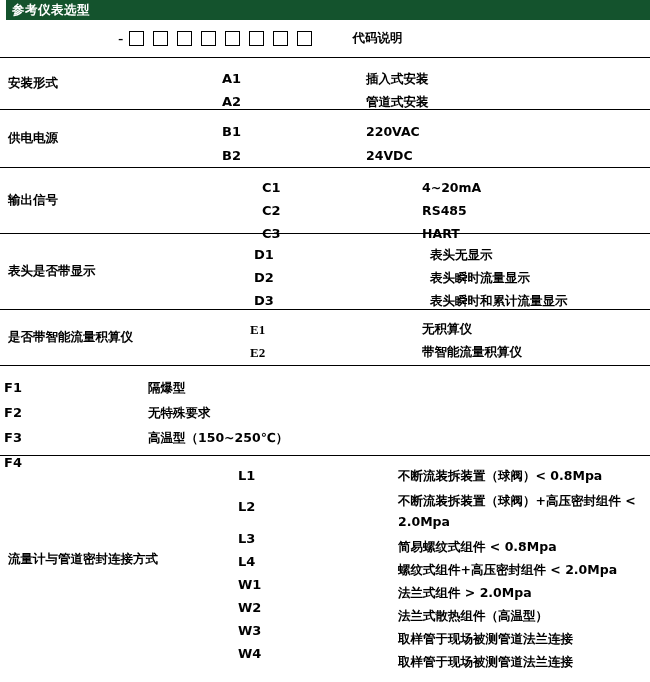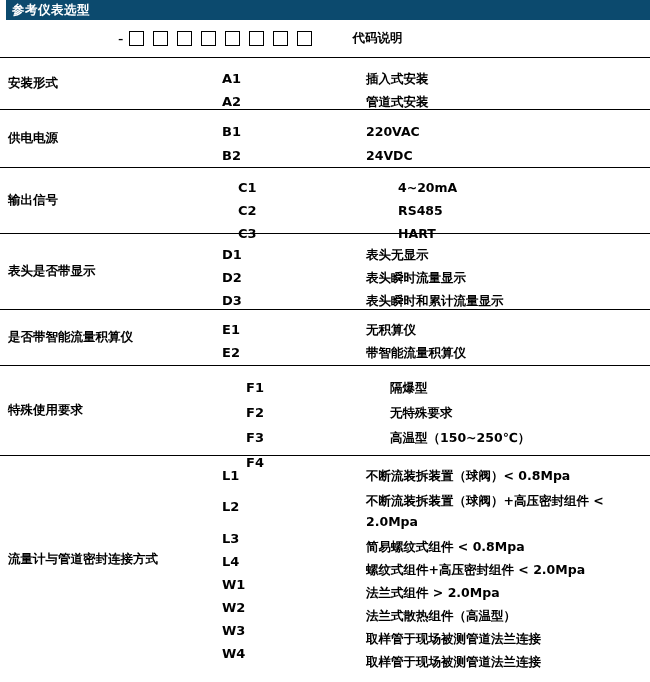--- a/index.html
+++ b/index.html
@@ -17,21 +17,21 @@
   .page {
     position: relative;
     width: 650px;
     height: 682px;
   }
   
   .title-bar {
     display: flex;
     align-items: center;
     height: 20px;
-    background: #0c4a6e;
+    background: #14532d;
   }
   .title-accent {
     width: 6px;
     height: 20px;
     background: #ffffff;
     margin-right: 0px;
   }
   .title-text {
     color: #ffffff;
     font-size: 12.5px;
@@ -106,43 +106,43 @@
   }
   .code-line {
     font-size: 13px;
     font-weight: bold;
   }
   
   .g1 { height: 52px; }
   .g2 { height: 58px; }
   .g3 { height: 66px; gap: 16px; }
   .g4 { height: 76px; }
-  .g5 { height: 56px; }
+  .g5 { height: 56px; gap: 28px; }
   .g6 { height: 90px; }
   .g7 { height: 206px; }
 
   .g1 .g-codes, .g1 .g-descs { padding-top: 9px; }
   .g1 .line, .g1 .code-line { line-height: 23px; }
 
   .g2 .g-codes, .g2 .g-descs { padding-top: 10px; }
   .g2 .line, .g2 .code-line { line-height: 24px; }
 
   .g3 .g-codes, .g3 .g-descs { padding-top: 8px; }
-  .g3 .line, .g3 .code-line { line-height: 23px; }
-
-  .g4 .g-codes, .g4 .g-descs { padding-top: 9px; }
+  .g3 .line, .g3 .code-line { line-height: 23px; margin-left: 24px; }
+
+  .g4 .g-codes, .g4 .g-descs { padding-top: 9px; margin-left: 32px; }
   .g4 .line, .g4 .code-line { line-height: 23px; }
 
   .g5 .g-codes, .g5 .g-descs { padding-top: 8px; }
-  .g5 .line, .g5 .code-line { line-height: 23px; }
+  .g5 .line, .g5 .code-line { line-height: 23px; font-family: Liberation Serif, serif; }
 
   .g6 .g-codes, .g6 .g-descs { padding-top: 9px; }
-  .g6 .line, .g6 .code-line { line-height: 25px; margin-left: 24px; }
-
-  .g7 .g-codes, .g7 .g-descs { padding-top: 8px; }
+  .g6 .line, .g6 .code-line { line-height: 25px; }
+
+  .g7 .g-codes, .g7 .g-descs { padding-top: 8px; margin-left: 16px; }
   .g7 .code-line { line-height: 23px; }
   .g7 .line { line-height: 23px; }
   .g7 .line.two { line-height: 21px; padding: 3px 0; }
 </style>
 </head>
 <body>
 
 <div class="page">
 
   <div class="title-bar">
@@ -224,21 +224,20 @@
       <div class="code-line">E1</div>
       <div class="code-line">E2</div>
     </div>
     <div class="g-descs">
       <div class="line">无积算仪</div>
       <div class="line">带智能流量积算仪</div>
     </div>
   </div>
 
   <div class="group g6">
-    <div class="g-label">特殊使用要求</div>
     <div class="g-codes">
       <div class="code-line">F1</div>
       <div class="code-line">F2</div>
       <div class="code-line">F3</div>
       <div class="code-line">F4</div>
     </div>
     <div class="g-descs">
       <div class="line">隔爆型</div>
       <div class="line">无特殊要求</div>
       <div class="line">高温型（150~250℃）</div>

